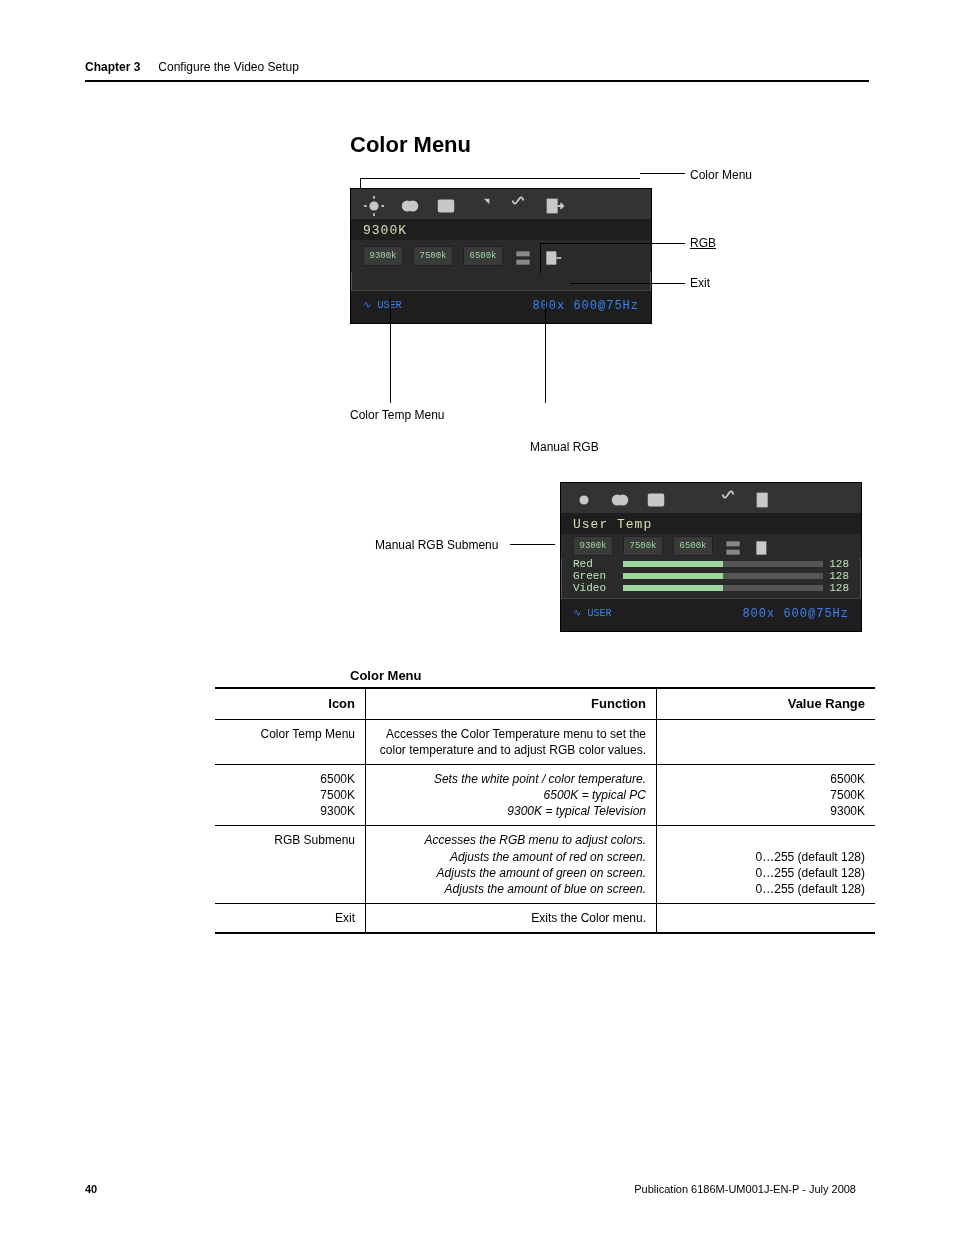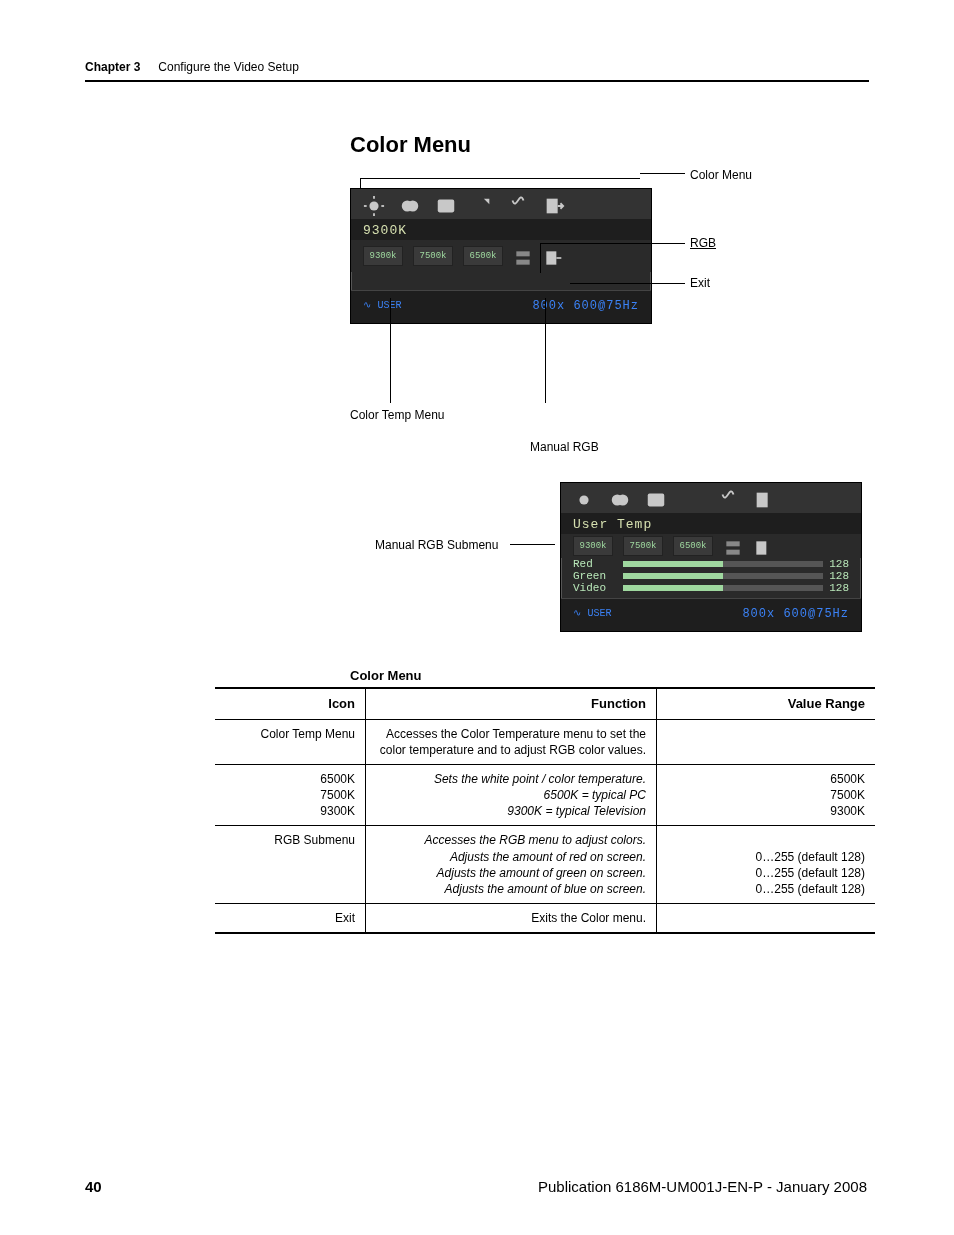--- a/index.html
+++ b/index.html
@@ -180,24 +180,24 @@
     text-align: right;
     font-size: 12px;
     border-top: none !important;
   }
   .sub-icon-cell { border-top: none !important; }
 
   .footer {
     position: absolute;
     bottom: 40px;
     left: 85px;
-    right: 87px;
+    right: 98px;
     display: flex;
     justify-content: space-between;
-    font-size: 15px;
+    font-size: 11px;
   }
   .footer .pagenum { font-weight: bold; }
 </style>
 </head>
 <body>
 
 <div class="page">
 
   <div class="running-header">
     <span class="chapter">Chapter 3</span>
@@ -377,16 +377,16 @@
       <tr class="last">
         <td>Exit</td>
         <td class="vsep">Exits the Color menu.</td>
         <td class="vsep"></td>
       </tr>
     </tbody>
   </table>
 
   <div class="footer">
     <span class="pagenum">40</span>
-    <span>Publication 6186M-UM001J-EN-P - January 2008</span>
+    <span>Publication 6186M-UM001J-EN-P - July 2008</span>
   </div>
 
 </div>
 
 </body></html>

